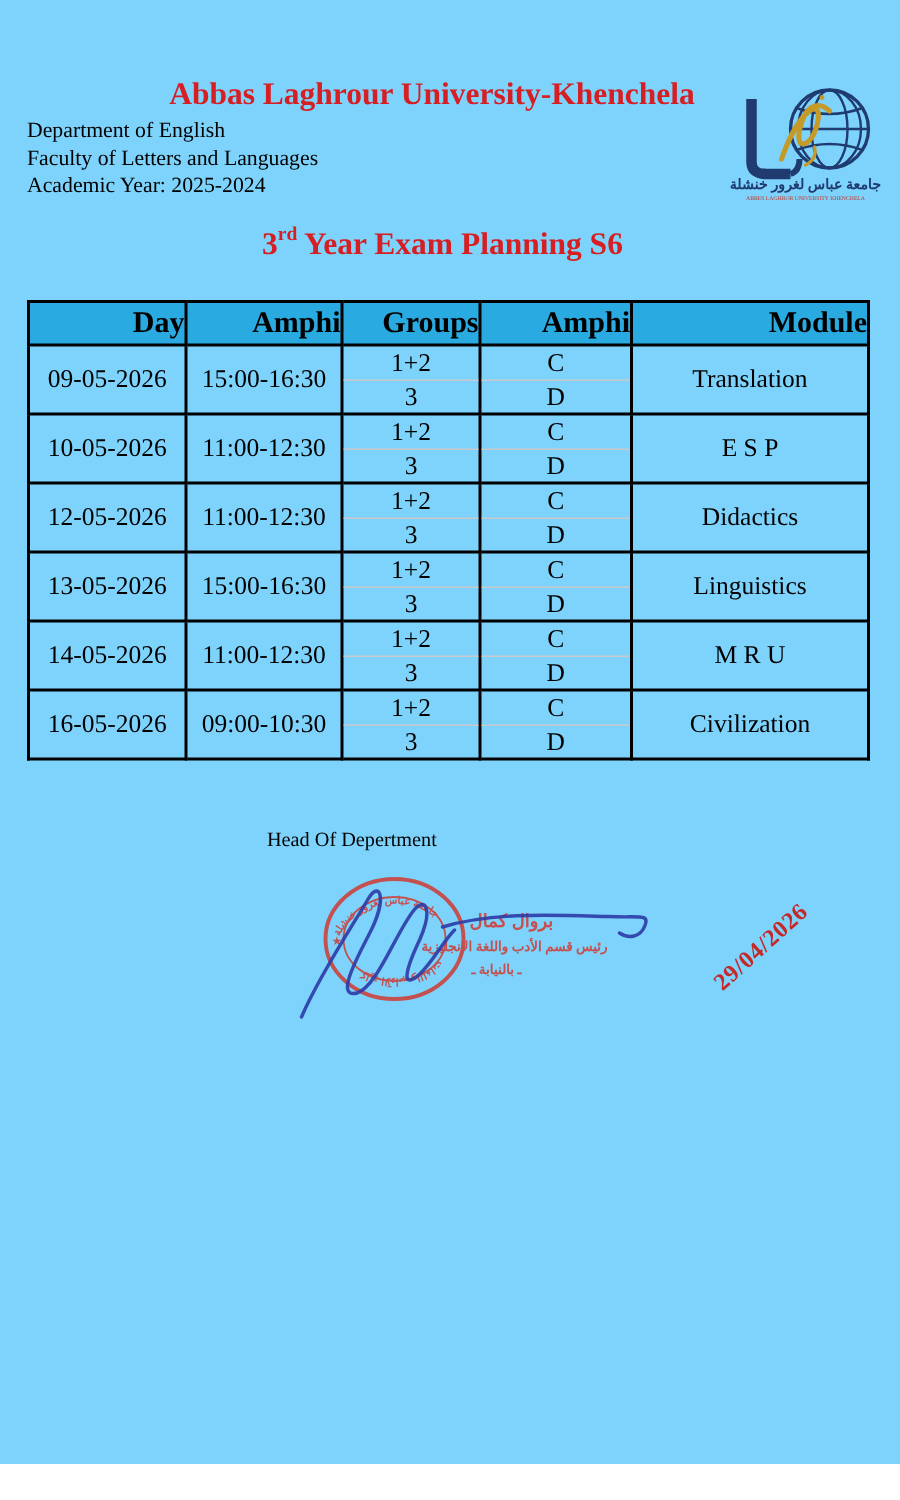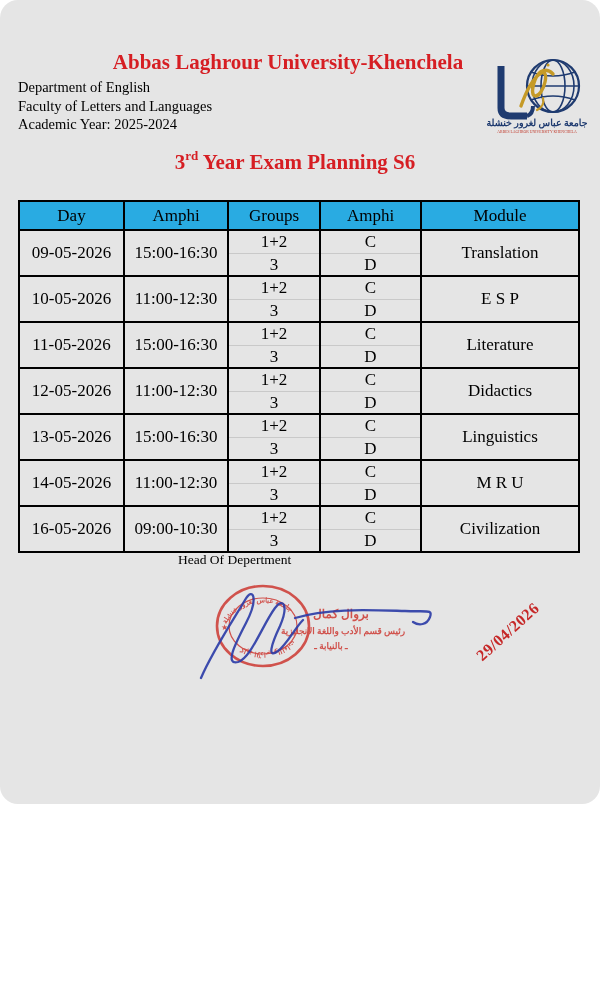--- a/index.html
+++ b/index.html
@@ -1,23 +1,22 @@
 <!DOCTYPE html>
 <html><head>
 <meta charset="utf-8">
 <style>
   html,body{margin:0;padding:0;}
   .page{
     position:relative;
-    width:600px;height:804px;
-    background:#e5e5e5;
+    width:600px;height:976px;
+    background:#7dd3fc;
     font-family:"Liberation Serif", serif;
     color:#000;
     overflow:hidden;
-    border-radius:18px;
   }
   
   .uni-title{
     position:absolute;top:50px;left:0;width:576px;
     text-align:center;
     font-size:21px;font-weight:bold;
     color:#D61E23;
   }
   .info-block{
     position:absolute;top:78px;left:18px;
@@ -33,21 +32,21 @@
   
   table.exam{
     position:absolute;top:200px;left:18px;
     width:560px;border-collapse:collapse;table-layout:fixed;
     font-size:17px;text-align:center;
   }
   table.exam th, table.exam td{
     border:2px solid #000;padding:0;
   }
   table.exam th{
-    background:#29ABE2;height:27px;font-weight:normal;font-size:17px;
+    background:#29ABE2;height:27px;font-weight:bold;font-size:20px;text-align:right;
   }
   table.exam td{height:44px;}
   .col-day{width:105px;}.col-time{width:104px;}.col-groups{width:92px;}
   .col-amphi{width:101px;}.col-module{width:158px;}
   .stack{display:flex;flex-direction:column;height:44px;}
   .stack span{flex:1;line-height:21px;}
   .stack span.top{border-bottom:1px solid #c9c9c9;}
   
   .head-label{
     position:absolute;top:552px;left:178px;width:400px;
@@ -153,37 +152,20 @@
           </td>
           <td>
             <div class="stack">
               <span class="top">C</span>
               <span>D</span>
             </div>
           </td>
           <td>E S P</td>
         </tr>
         <tr>
-          <td>11-05-2026</td>
-          <td>15:00-16:30</td>
-          <td>
-            <div class="stack">
-              <span class="top">1+2</span>
-              <span>3</span>
-            </div>
-          </td>
-          <td>
-            <div class="stack">
-              <span class="top">C</span>
-              <span>D</span>
-            </div>
-          </td>
-          <td>Literature</td>
-        </tr>
-        <tr>
           <td>12-05-2026</td>
           <td>11:00-12:30</td>
           <td>
             <div class="stack">
               <span class="top">1+2</span>
               <span>3</span>
             </div>
           </td>
           <td>
             <div class="stack">

